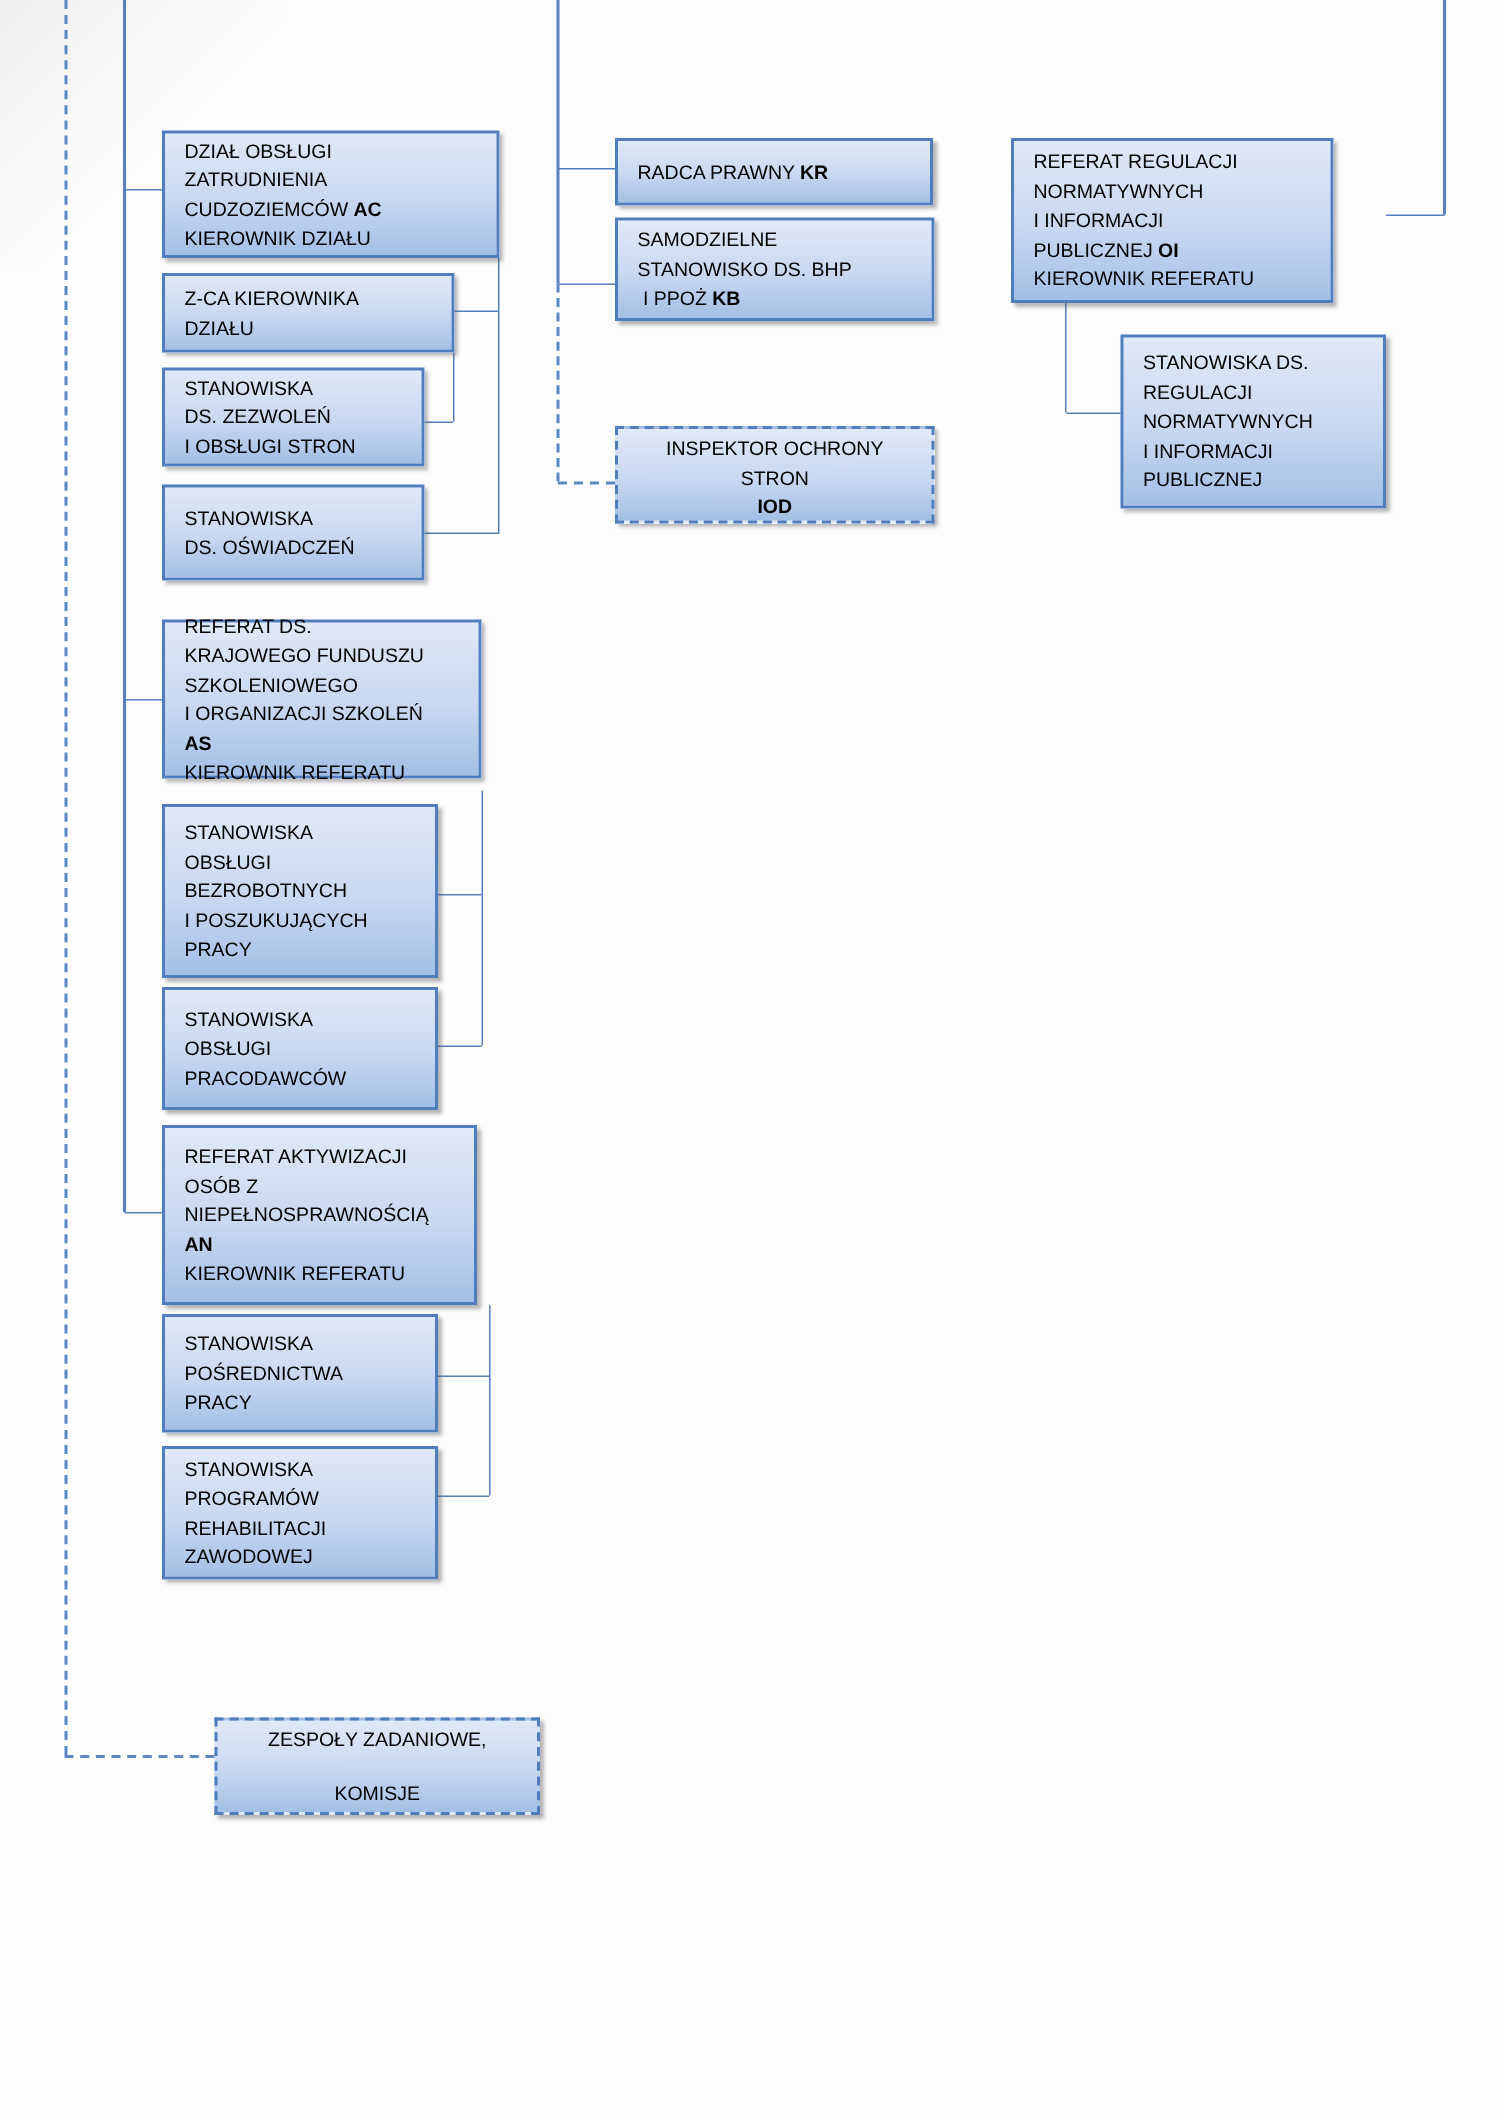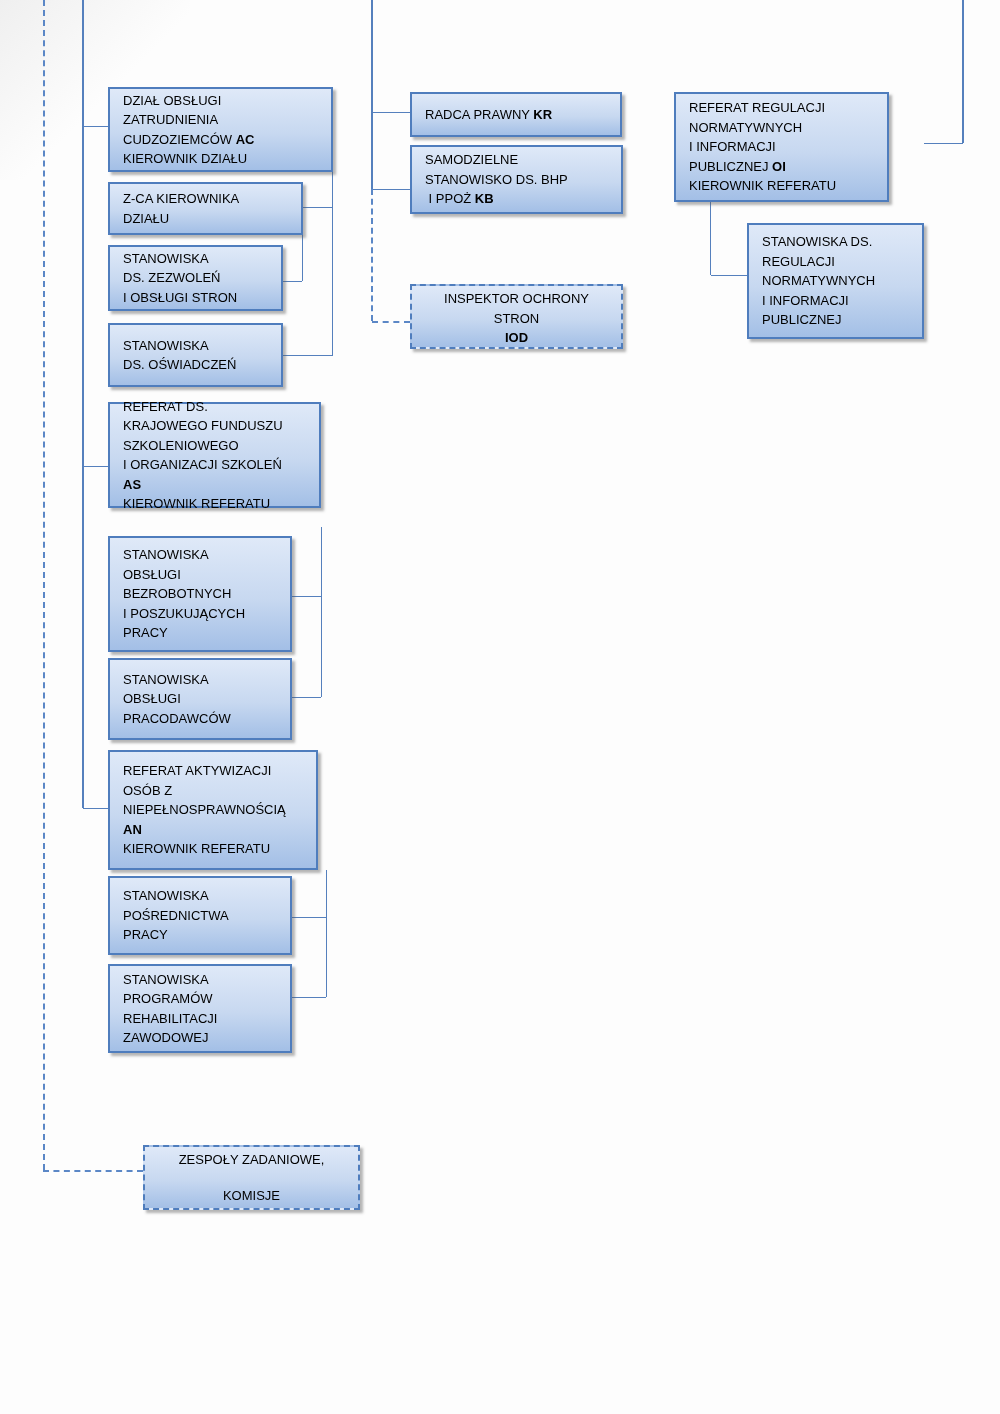--- a/index.html
+++ b/index.html
@@ -101,21 +101,21 @@
       <div class="line">STANOWISKA</div>
       <div class="line">DS. ZEZWOLEŃ</div>
       <div class="line">I OBSŁUGI STRON</div>
     </div>
 
   <div class="box" style="left:108px;top:323px;width:175px;height:64px">
       <div class="line">STANOWISKA</div>
       <div class="line">DS. OŚWIADCZEŃ</div>
     </div>
 
-  <div class="box" style="left:108px;top:402px;width:213px;height:106px">
+  <div class="box" style="left:108px;top:413px;width:213px;height:106px">
       <div class="line">REFERAT DS.</div>
       <div class="line">KRAJOWEGO FUNDUSZU</div>
       <div class="line">SZKOLENIOWEGO</div>
       <div class="line">I ORGANIZACJI SZKOLEŃ</div>
       <div class="line"><b>AS</b></div>
       <div class="line">KIEROWNIK REFERATU</div>
     </div>
 
   <div class="box" style="left:108px;top:536px;width:184px;height:116px">
       <div class="line">STANOWISKA</div>

